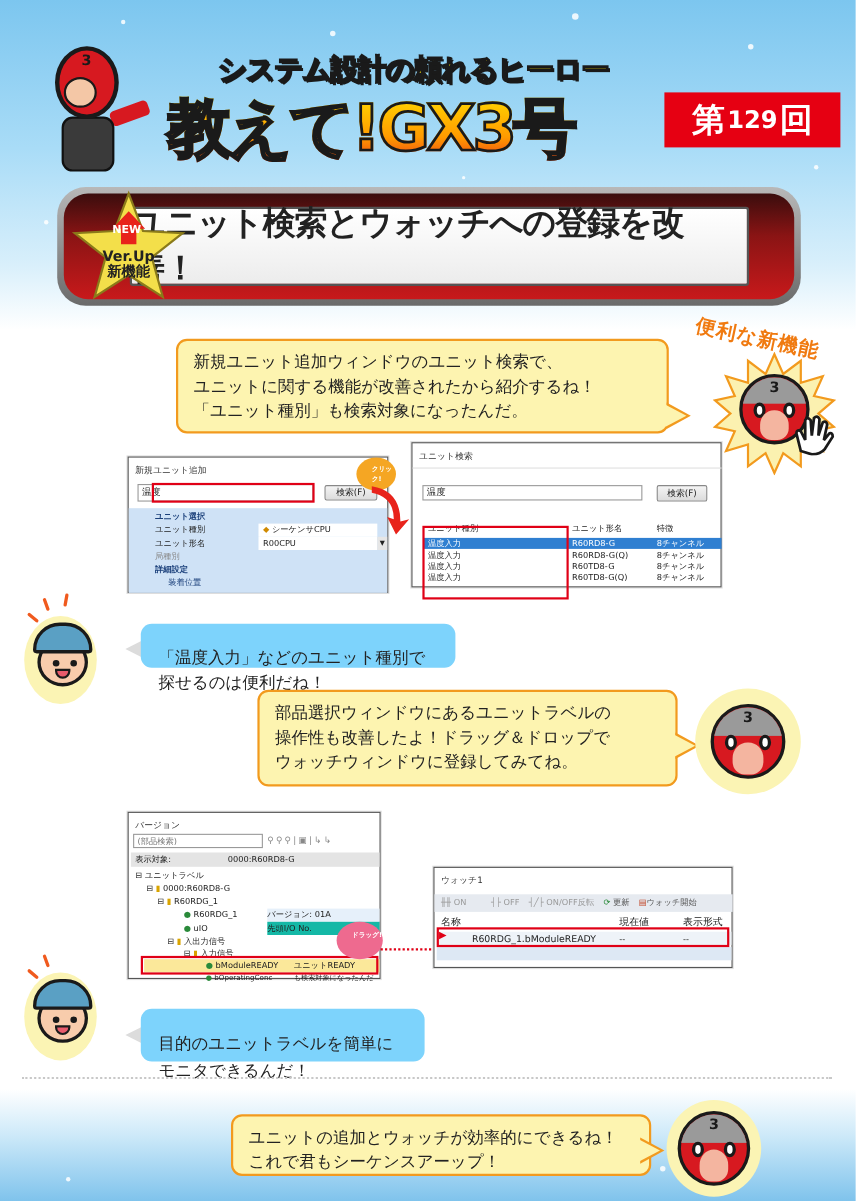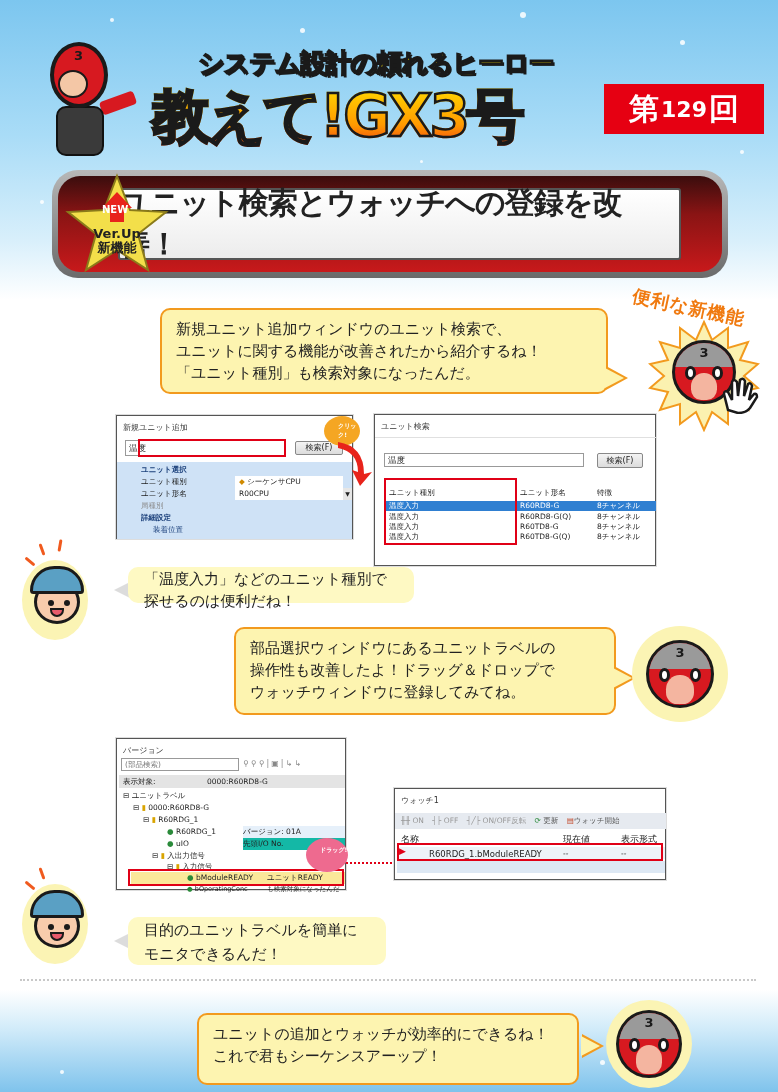--- a/index.html
+++ b/index.html
@@ -23,21 +23,21 @@
 .banner{position:absolute;left:52px;top:170px;width:676px;height:108px;border-radius:26px;background:linear-gradient(180deg,#b8b8b8 0%,#6a6a6a 100%);padding:6px}
 .banner-in{position:absolute;left:6px;top:6px;right:6px;bottom:6px;border-radius:22px;background:linear-gradient(180deg,#3a0d0d 0%,#8a1414 40%,#c8191b 100%)}
 .banner-white{position:absolute;left:66px;top:18px;width:563px;height:72px;background:linear-gradient(180deg,#ffffff 0%,#ececec 100%);border:2px solid #555;border-radius:3px;display:flex;align-items:center;justify-content:center}
 .banner-title{font:bold 30px "DejaVu Sans",sans-serif;color:#222;letter-spacing:-1px}
 .star-badge{position:absolute;left:62px;top:172px;width:110px;height:108px}
 .star-badge svg{position:absolute;left:0;top:0}
 .star-badge .new{position:absolute;left:40px;top:32px;font:bold 10px "DejaVu Sans",sans-serif;color:#fff}
 .star-badge .ver{position:absolute;left:26px;top:55px;width:58px;text-align:center;font:bold 13px "DejaVu Sans",sans-serif;color:#222;line-height:14px}
 
 .bubble-o{position:absolute;background:#fdf4b0;border:2px solid #f29a1e;border-radius:10px;font:15px "DejaVu Sans",sans-serif;color:#222;line-height:22px;padding:8px 14px}
-.bubble-g{position:absolute;background:#fef9c3;border-radius:10px;font:15px "DejaVu Sans",sans-serif;color:#222;line-height:22px;padding:1px 16px}
+.bubble-g{position:absolute;background:#7dd3fc;border-radius:10px;font:15px "DejaVu Sans",sans-serif;color:#222;line-height:22px;padding:20px 16px}
 .tail-o-r{position:absolute;width:0;height:0;border-top:12px solid transparent;border-bottom:12px solid transparent;border-left:22px solid #f29a1e}
 .tail-o-r-in{position:absolute;width:0;height:0;border-top:10px solid transparent;border-bottom:10px solid transparent;border-left:19px solid #fdf4b0}
 .tail-g-l{position:absolute;width:0;height:0;border-top:9px solid transparent;border-bottom:9px solid transparent;border-right:18px solid #dcdcdc}
 
 .face-circle{position:absolute;border-radius:50%;background:#fbf4b4}
 .mask{position:absolute;border-radius:50%;background:#d71920;border:3px solid #1a1a1a;overflow:hidden}
 .mask .cap{position:absolute;left:0;top:0;width:100%;height:42%;background:#9a9a9a}
 .mask .n{position:absolute;width:100%;text-align:center;top:2px;font:bold 13px "DejaVu Sans",sans-serif;color:#1a1a1a}
 .mask .skin{position:absolute;left:28%;top:52%;width:44%;height:46%;background:#f4b5a0;border-radius:50% 50% 40% 40%}
 .mask .eye{position:absolute;top:40%;width:11px;height:14px;border:3px solid #1a1a1a;background:#fff;border-radius:50%}
@@ -147,21 +147,21 @@
     <div class="row" style="left:24px;top:50px;color:#1a3f7a;font-weight:bold">詳細設定</div>
     <div class="row" style="left:36px;top:62px;color:#1a3f7a">装着位置</div>
   </div>
 </div>
 <div class="redbox" style="left:138px;top:439px;width:148px;height:18px"></div>
 <div class="cursor-bubble" style="left:324px;top:416px;width:36px;height:30px;padding:6px 0 0 14px"><span>クリック!</span></div>
 <svg class="abs" style="left:334px;top:440px" width="46" height="48" viewBox="0 0 46 48">
   <path d="M4 2 Q30 6 30 34 L38 32 L26 46 L18 30 L24 32 Q24 12 4 8 Z" fill="#e8231b"></path>
 </svg>
 
-<div class="win" style="left:374px;top:414px;width:282px;height:152px">
+<div class="win" style="left:374px;top:402px;width:282px;height:132px">
   <span class="ttl">ユニット検索</span>
   <div class="abs" style="left:0;top:22px;width:281px;height:1px;background:#e0e0e0"></div>
   <div class="input" style="left:9px;top:38px;width:200px;height:14px;line-height:12px">温度</div>
   <div class="btn" style="left:222px;top:38px;width:46px;height:15px;line-height:13px">検索(F)</div>
   <div class="row" style="left:14px;top:72px">ユニット種別</div>
   <div class="row" style="left:145px;top:72px">ユニット形名</div>
   <div class="row" style="left:222px;top:72px">特徴</div>
   <div class="abs sel" style="left:10px;top:86px;width:271px;height:10px"></div>
   <div class="row" style="left:14px;top:85px;color:#fff">温度入力</div>
   <div class="row" style="left:145px;top:85px;color:#fff">R60RD8-G</div>
@@ -232,21 +232,21 @@
   <div class="row" style="left:150px;top:144px;font-size:6.5px">も検索対象になったんだ</div>
 </div>
 <div class="redbox" style="left:128px;top:869px;width:216px;height:17px"></div>
 <div class="drag-bubble" style="left:306px;top:838px;width:42px;height:34px;padding:8px 0 0 14px"><span>ドラッグ!</span></div>
 <div class="abs" style="left:346px;top:862px;width:54px;height:0;border-top:2px dotted #e00016"></div>
 
 <div class="win" style="left:394px;top:788px;width:272px;height:92px">
   <span class="ttl">ウォッチ1</span>
   <div class="abs" style="left:0;top:24px;width:271px;height:16px;background:#e6eaf0;font-size:7.5px;line-height:16px;color:#555">
     <span style="margin-left:6px;color:#999">╫╫ <span>ON</span></span>
-    <span style="margin-left:6px;color:#999">┤├ <span>OFF</span></span>
+    <span style="margin-left:20px;color:#999">┤├ <span>OFF</span></span>
     <span style="margin-left:6px;color:#999">┤╱├ <span>ON/OFF反転</span></span>
     <span style="margin-left:6px"><span style="color:#2a8a3a">⟳</span> <span>更新</span></span>
     <span style="margin-left:6px"><span style="color:#c04020">▤</span><span>ウォッチ開始</span></span>
   </div>
   <div class="row" style="left:6px;top:44px;font-size:9px">名称</div>
   <div class="row" style="left:168px;top:44px;font-size:9px">現在値</div>
   <div class="row" style="left:226px;top:44px;font-size:9px">表示形式</div>
   <div class="abs" style="left:2px;top:58px;width:268px;height:12px;background:#eef3f8"></div>
   <div class="abs" style="left:4px;top:57px;color:#e00016;font-size:9px">▶</div>
   <div class="row" style="left:34px;top:59px;font-size:8.5px">R60RDG_1.bModuleREADY</div>
@@ -264,21 +264,21 @@
   <div class="cap"></div>
   <div class="e" style="left:24px"></div>
   <div class="e" style="left:40px"></div>
   <div class="m"></div>
 </div>
 <div class="tail-g-l" style="left:114px;top:932px"></div>
 <div class="bubble-g" style="left:128px;top:917px;width:258px;height:48px;line-height:24px">目的のユニットラベルを簡単にモニタできるんだ！</div>
 
 <div class="dotted-sep"></div>
 
-<div class="bubble-o" style="left:197px;top:1013px;width:382px;height:72px">
+<div class="bubble-o" style="left:210px;top:1013px;width:382px;height:56px">
   <div>ユニットの追加とウォッチが効率的にできるね！</div>
   <div>これで君もシーケンスアーップ！</div>
 </div>
 <div class="tail-o-r" style="left:582px;top:1034px"></div>
 <div class="tail-o-r-in" style="left:581px;top:1036px"></div>
 <div class="face-circle" style="left:606px;top:1000px;width:86px;height:88px"></div>
 <div class="mask" style="left:616px;top:1010px;width:66px;height:68px">
   <div class="cap"></div>
   <div class="n">3</div>
   <div class="eye" style="left:10px"></div>

